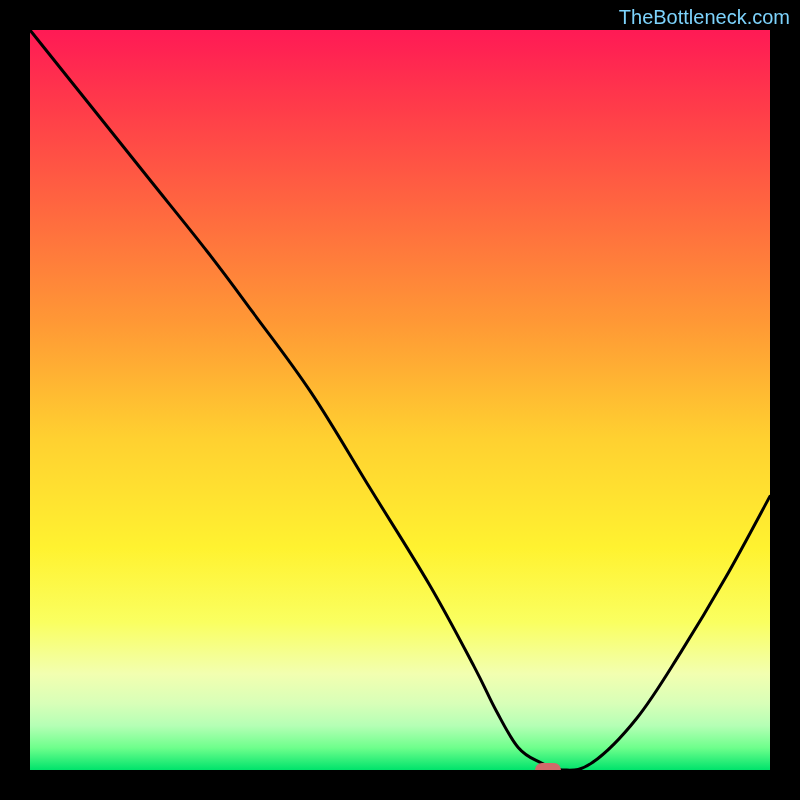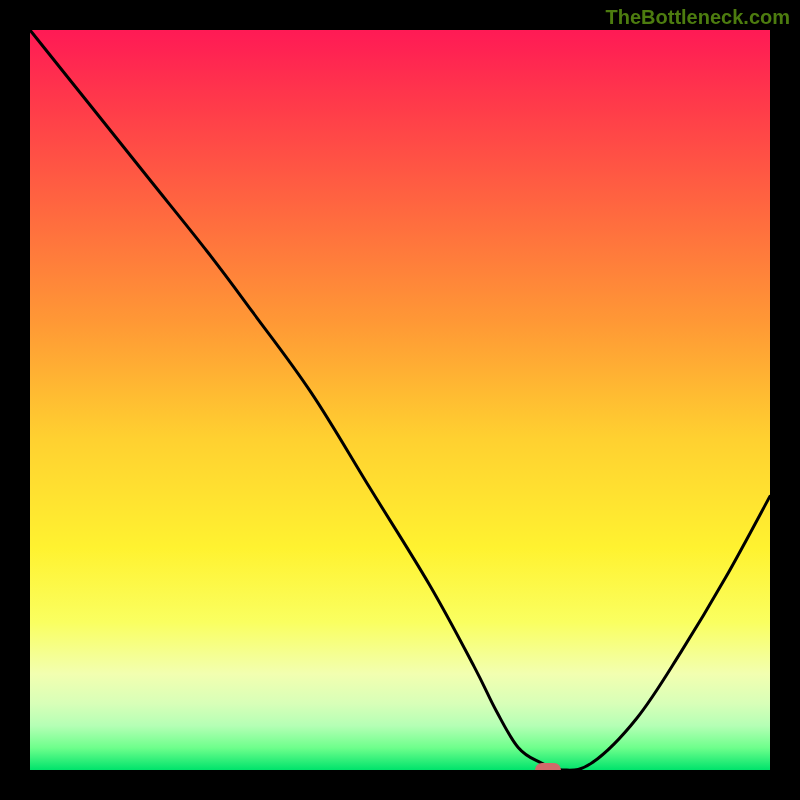--- a/index.html
+++ b/index.html
@@ -8,23 +8,23 @@
     width: 800px;
     height: 800px;
     background: #000;
     position: relative;
     font-family: Arial, sans-serif;
   }
   .watermark {
     position: absolute;
     top: 6px;
     right: 10px;
-    color: #4d7c0f;
+    color: #7dd3fc;
     font-size: 20px;
-    font-weight: 700;
+    font-weight: 400;
     z-index: 10;
   }
   .plot-area {
     position: absolute;
     left: 30px;
     top: 30px;
     width: 740px;
     height: 740px;
     overflow: hidden;
   }

